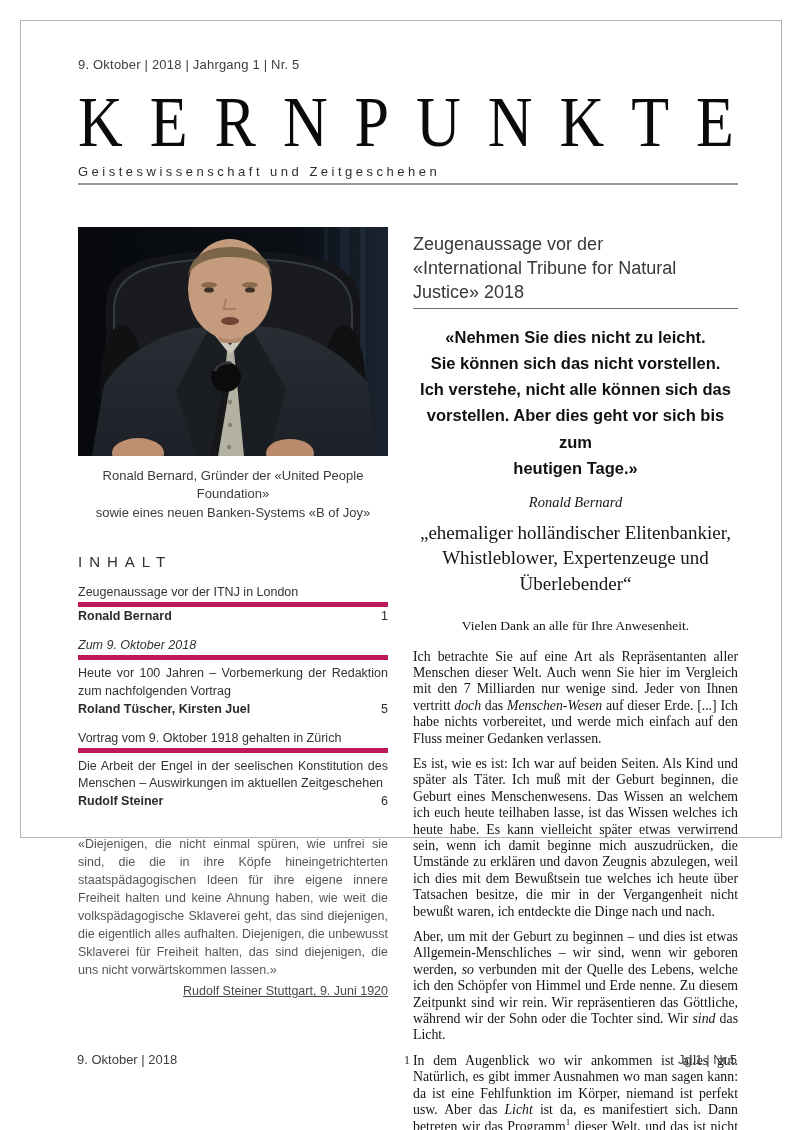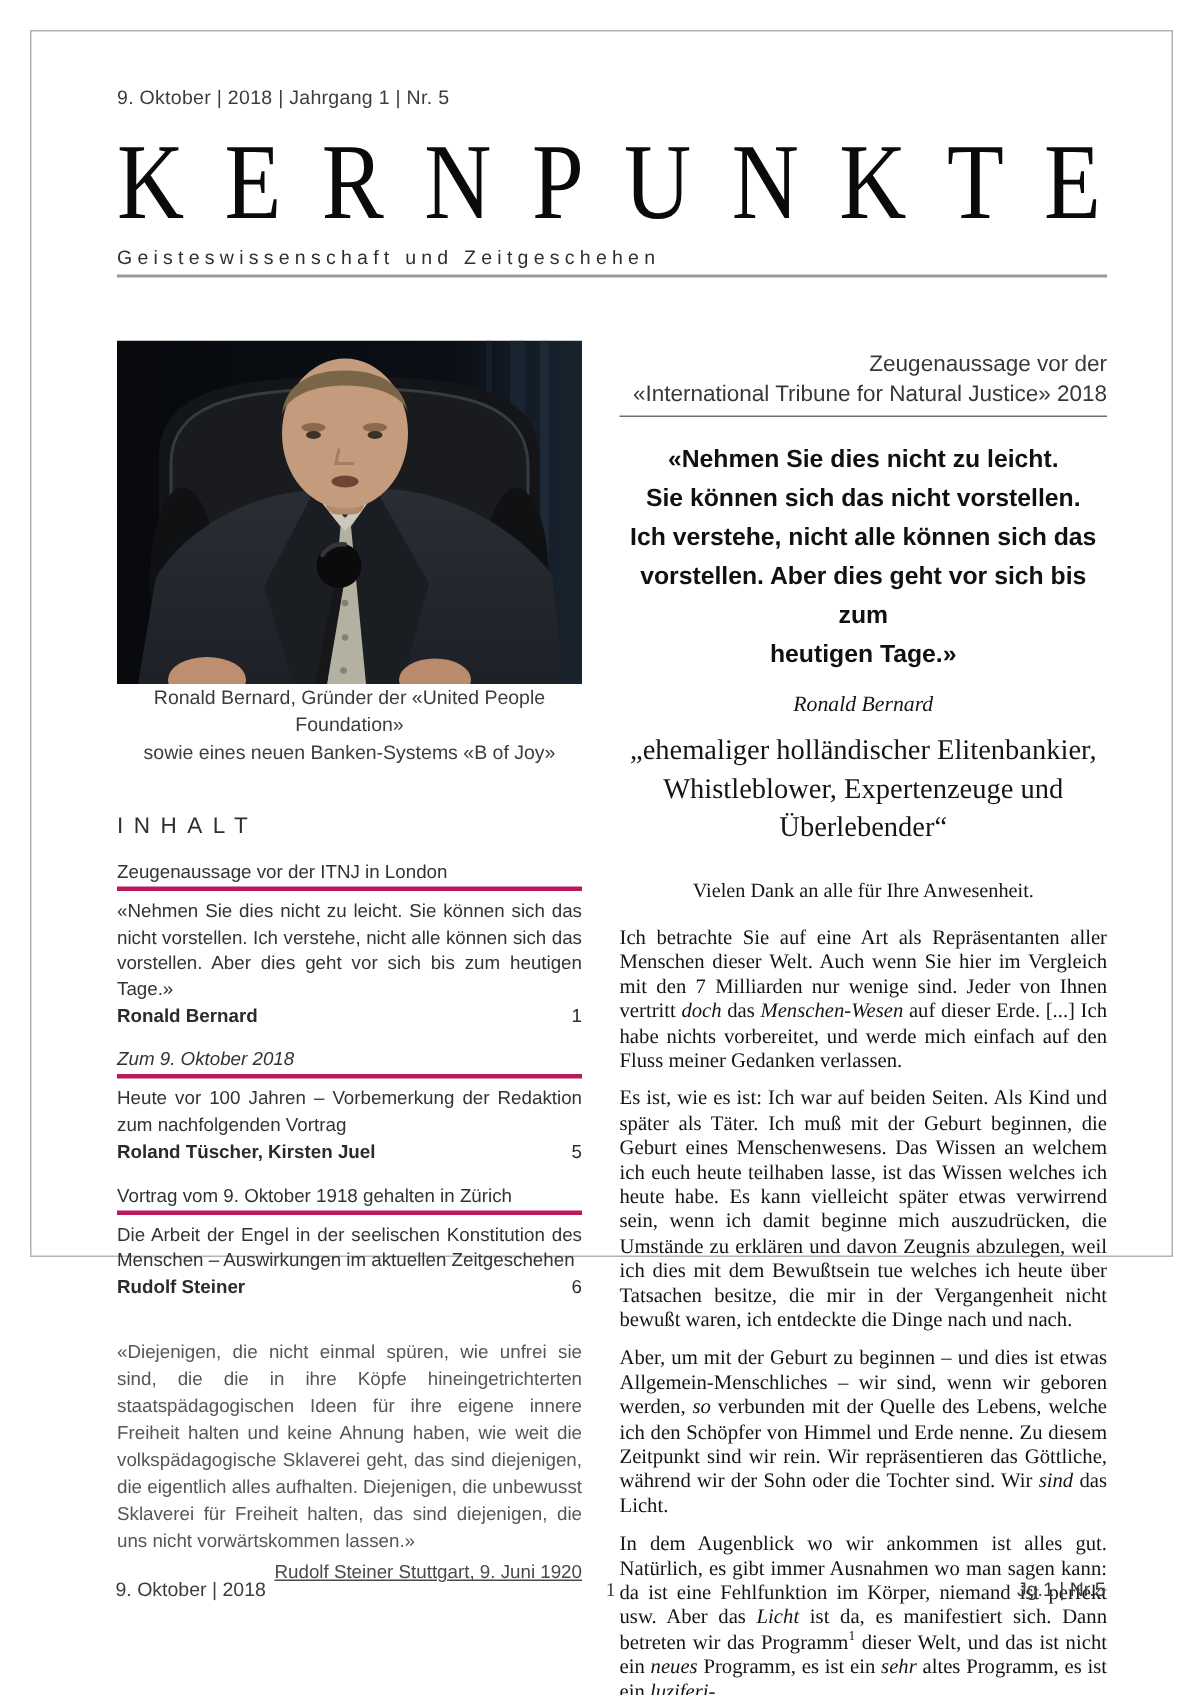--- a/index.html
+++ b/index.html
@@ -22,34 +22,34 @@
     margin-top:16px; font-size:13px; letter-spacing:3.5px;
     color:#2e2e2e; padding-right:1px;
   }
   .tagline-rule { margin-top:4px; border-top:2px solid #9a9a9a; }
   .columns { display:flex; gap:25px; margin-top:42px; }
   .col-left { width:310px; flex:none; }
   .col-right { flex:1; padding-top:6px; }
 
   
   .photo { width:310px; height:229px; display:block; }
-  .caption { text-align:center; font-size:13px; line-height:1.42; color:#3c3c3c; }
+  .caption { margin-top:11px; text-align:center; font-size:13px; line-height:1.42; color:#3c3c3c; }
   .inhalt { margin-top:31px; font-size:15px; letter-spacing:7px; color:#2f2f2f; font-weight:400; }
   .toc { margin-top:15px; }
   .toc-section { margin-bottom:15px; }
-  .toc-header { font-size:12.5px; color:#333; padding-bottom:3px; border-bottom:3px solid #be185d; }
+  .toc-header { font-size:12.5px; color:#333; padding-bottom:3px; border-bottom:5px solid #be185d; }
   .toc-header.italic { font-style:italic; }
   .toc-desc { margin-top:5px; font-size:12.5px; line-height:1.38; color:#333; text-align:justify; }
   .toc-authorrow { display:flex; justify-content:space-between; font-size:12.5px; margin-top:2px; color:#2b2b2b; }
   .toc-author { font-weight:bold; }
   .left-quote { margin-top:27px; font-size:12.5px; line-height:1.44; color:#565656; text-align:justify; }
   .left-quote-attrib { margin-top:5px; text-align:right; font-size:12.5px; color:#4a4a4a;text-decoration:underline; }
 
   
-  .kicker { text-align:right; font-size:15px; line-height:1.32; color:#383838; }
+  .kicker { text-align:left; font-size:18px; line-height:1.32; color:#383838; }
   .kicker-rule { margin-top:4px; border-top:1px solid #6f6f6f; }
   .headline { margin-top:15px; text-align:center; font-weight:bold; font-size:16.5px; line-height:1.58; color:#111; }
   .author { margin-top:13px; text-align:center; font-family:"Liberation Serif", serif; font-style:italic; font-size:14.5px; color:#151515; }
   .role { margin-top:9px; text-align:center; font-family:"Liberation Serif", serif; font-size:19px; line-height:1.35; color:#151515; }
   .salutation { margin-top:21px; text-align:center; font-family:"Liberation Serif", serif; font-size:13.5px; color:#151515; }
   .body-text { margin-top:15px; }
   .body-text p {
     font-family:"Liberation Serif", serif; font-size:13.8px; line-height:1.19;
     text-align:justify; color:#141414; margin-bottom:9px;
   }
@@ -148,21 +148,20 @@
       <div class="caption">
         <div>Ronald Bernard, Gründer der «United People Foundation»</div>
         <div>sowie eines neuen Banken-Systems «B of Joy»</div>
       </div>
 
       <h2 class="inhalt">INHALT</h2>
 
       <div class="toc">
         <div class="toc-section">
           <div class="toc-header">Zeugenaussage vor der ITNJ in London</div>
-          <div class="toc-desc">«Nehmen Sie dies nicht zu leicht. Sie können sich das nicht vorstellen. Ich verstehe, nicht alle können sich das vorstellen. Aber dies geht vor sich bis zum heutigen Tage.»</div>
           <div class="toc-authorrow">
             <span class="toc-author">Ronald Bernard</span>
             <span class="toc-page">1</span>
           </div>
         </div>
         <div class="toc-section">
           <div class="toc-header italic">Zum 9. Oktober 2018</div>
           <div class="toc-desc">Heute vor 100 Jahren – Vorbemerkung der Redaktion zum nachfolgenden Vortrag</div>
           <div class="toc-authorrow">
             <span class="toc-author">Roland Tüscher, Kirsten Juel</span>

